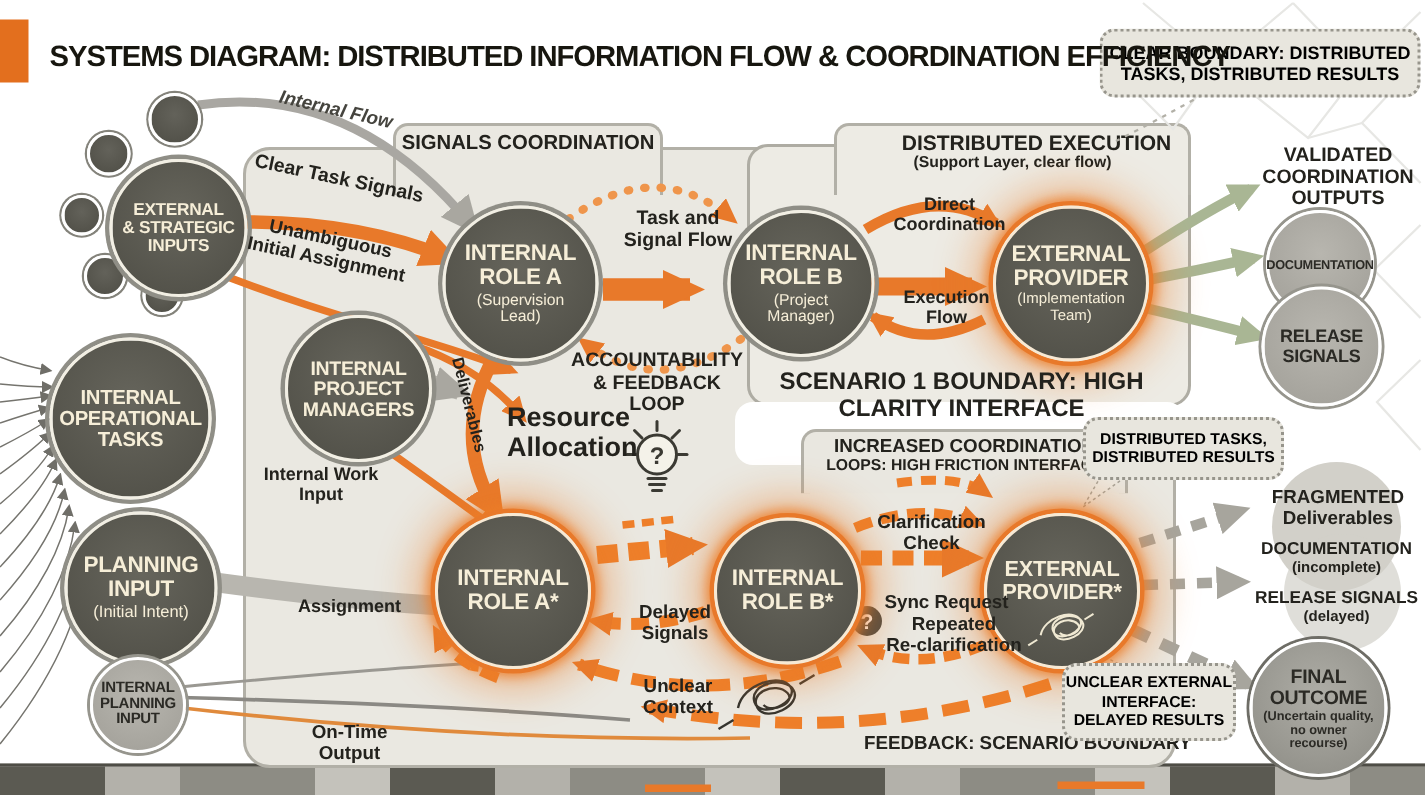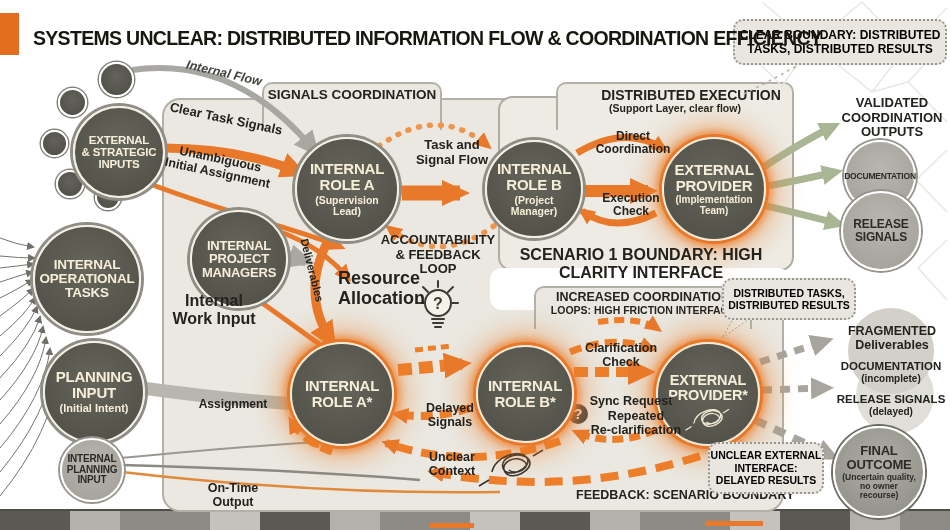--- a/index.html
+++ b/index.html
@@ -26,21 +26,21 @@
   .glow{border:2px solid #f7e9d4;
         box-shadow:0 0 0 3px #e8792a,0 0 8px 5px rgba(236,125,40,.85),0 0 24px 15px rgba(236,125,40,.4);}
   .node-light{position:absolute;border-radius:50%;display:flex;flex-direction:column;align-items:center;
         justify-content:center;text-align:center;z-index:3;color:#2b2a25;
         background:radial-gradient(circle at 50% 40%,#b8b6af,#a09e97);
         border:2px solid #fff;box-shadow:0 0 0 2px #96958d;}
   .sat{position:absolute;border-radius:50%;z-index:3;background:radial-gradient(circle at 50% 40%,#63625a,#4e4d45);
        border:2px solid #fff;box-shadow:0 0 0 1.5px #84837b;}
   .blob{position:absolute;border-radius:50%;background:#d2d0c9;z-index:2;}
   .nt{white-space:pre-line;font-weight:800;line-height:1.05;letter-spacing:-.2px;}
-  .ns{white-space:pre-line;font-weight:700;line-height:1.05;margin-top:2px;}
+  .ns{white-space:pre-line;font-weight:400;line-height:1.05;margin-top:2px;}
   
   .lbl{position:absolute;z-index:5;font-weight:800;text-align:center;white-space:pre-line;
        line-height:1.12;color:#23221d;}
   .callout{position:absolute;z-index:6;background:#e8e6de;border:2px dotted #97958c;border-radius:10px;
        display:flex;align-items:center;justify-content:center;text-align:center;font-weight:800;
        white-space:pre-line;line-height:1.18;color:#000000;}
   svg.layer{position:absolute;left:0;top:0;z-index:2;}
   svg.overlay{position:absolute;left:0;top:0;z-index:6;pointer-events:none;}
   .hdr-square{position:absolute;left:0;top:13px;width:19px;height:42px;background:#e36f1e;z-index:7;}
   .hdr{position:absolute;left:33px;top:27px;white-space:nowrap;z-index:7;font-size:19.5px;
@@ -279,35 +279,35 @@
 OUTCOME</div>
     <div class="ns" style="font-size:8.5px;font-weight:700;">(Uncertain quality,
 no owner
 recourse)</div>
   </div>
 
   <div class="lbl" style="left:180px;top:66px;width:88px;font-size:12.5px;font-weight:700;font-style:italic;transform:rotate(13deg);color:#45443e;">Internal Flow</div>
   <div class="lbl" style="left:168px;top:112px;width:116px;font-size:13px;transform:rotate(12deg);white-space:nowrap;">Clear Task Signals</div>
   <div class="lbl" style="left:156px;top:152px;width:126px;font-size:12.5px;transform:rotate(12deg);">Unambiguous
 Initial Assignment</div>
-  <div class="lbl" style="left:164px;top:292px;width:100px;font-size:16px;">Internal Work Input</div>
+  <div class="lbl" style="left:164px;top:310px;width:100px;font-size:12px;">Internal Work Input</div>
   <div class="lbl" style="left:198px;top:398px;width:70px;font-size:12px;font-weight:700;">Assignment</div>
   <div class="lbl" style="left:186px;top:481px;width:94px;font-size:12.5px;">On-Time Output</div>
   <div class="lbl" style="left:272px;top:264px;width:80px;font-size:11px;font-weight:700;transform:rotate(76deg);">Deliverables</div>
   <div class="lbl" style="left:338px;top:268px;width:80px;font-size:18px;">Resource
 Allocation</div>
 
   <div class="lbl" style="left:412px;top:138px;width:80px;font-size:13px;">Task and
 Signal Flow</div>
   <div class="lbl" style="left:378px;top:233px;width:120px;font-size:13px;font-weight:900;">ACCOUNTABILITY
 &amp; FEEDBACK LOOP</div>
   <div class="lbl" style="left:594px;top:130px;width:78px;font-size:12px;">Direct
 Coordination</div>
   <div class="lbl" style="left:598px;top:192px;width:66px;font-size:12px;">Execution
-Check</div>
+Flow</div>
   <div class="lbl" style="left:498px;top:246px;width:286px;font-size:16px;font-weight:800;">SCENARIO 1 BOUNDARY: HIGH CLARITY INTERFACE</div>
 
   <div class="lbl" style="left:414px;top:401px;width:72px;font-size:12.5px;">Delayed
 Signals</div>
   <div class="lbl" style="left:416px;top:450px;width:72px;font-size:12.5px;">Unclear
 Context</div>
   <div class="lbl" style="left:574px;top:341px;width:94px;font-size:12.5px;">Clarification
 Check</div>
   <div class="lbl" style="left:588px;top:394px;width:86px;font-size:12.5px;">Sync Request</div>
   <div class="lbl" style="left:582px;top:409px;width:108px;font-size:12.5px;">Repeated
@@ -335,15 +335,15 @@
 
   <svg class="overlay" width="950" height="530" viewBox="0 0 950 530">
     <g transform="translate(690,404) scale(0.75)" stroke="#efe8d2" stroke-width="1.8" fill="none">
       <path d="M5,26 C8,10 34,2 40,12 C46,22 20,34 16,22 C12,10 36,4 42,14 C48,24 24,36 18,26 C12,16 30,8 38,16 C44,22 28,30 22,24"></path>
       <path d="M2,30 L-6,35"></path>
         <path d="M44,12 L52,7"></path>
     </g>
   </svg>
 
   <div class="hdr-square"></div>
-  <div class="hdr"><span class="t1">SYSTEMS UNCLEAR:</span><span class="t2"> DISTRIBUTED INFORMATION FLOW &amp; COORDINATION EFFICIENCY</span></div>
+  <div class="hdr"><span class="t1">SYSTEMS DIAGRAM:</span><span class="t2"> DISTRIBUTED INFORMATION FLOW &amp; COORDINATION EFFICIENCY</span></div>
 
 </div>
 
 </body></html>

